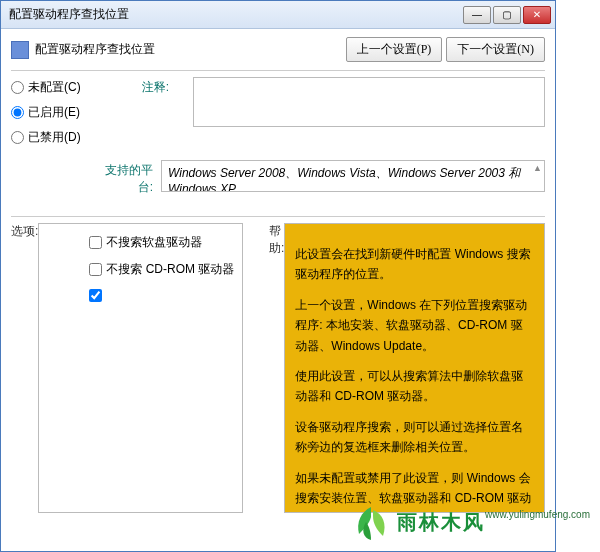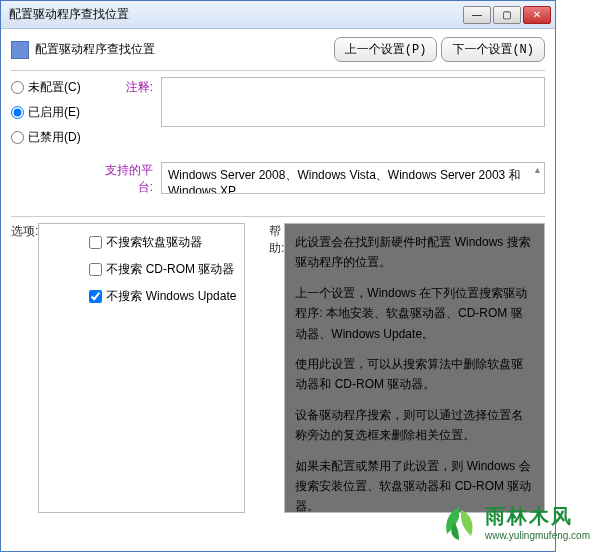--- a/index.html
+++ b/index.html
@@ -8,45 +8,45 @@
 .titlebar { height: 28px; background: linear-gradient(#eaf1fb, #d7e4f5); display: flex; align-items: center; padding: 0 4px 0 8px; border-bottom: 1px solid #b0c4de; }
 .titlebar-text { flex: 1; font-size: 12px; color: #000; }
 .win-btns { display: flex; gap: 2px; }
 .win-btn { width: 28px; height: 18px; border: 1px solid #888; background: linear-gradient(#f8f8f8,#d8d8d8); display: flex; align-items: center; justify-content: center; font-size: 10px; border-radius: 2px; cursor: pointer; }
 .win-btn.close { background: linear-gradient(#e97c7c,#c93030); color: #fff; border-color: #a02020; }
 .content { padding: 8px 10px; background: #fff; height: calc(100% - 28px); overflow: hidden; }
 .header-row { display: flex; align-items: center; margin-bottom: 8px; }
 .header-icon { width: 18px; height: 18px; margin-right: 6px; background: #6a8fd9; border: 1px solid #4a6fb9; display: inline-block; }
 .header-title { flex: 1; font-size: 12px; color: #000; }
 .nav-btns { display: flex; gap: 4px; }
-.btn { padding: 3px 10px; border: 1px solid #999; background: linear-gradient(#fdfdfd,#e8e8e8); border-radius: 7px; cursor: pointer; font-size: 12px; font-family: Liberation Mono, monospace; }
+.btn { padding: 3px 10px; border: 1px solid #999; background: linear-gradient(#fdfdfd,#e8e8e8); border-radius: 2px; cursor: pointer; font-size: 12px; font-family: Liberation Serif, serif; }
 .btn:disabled { color: #888; }
 hr { border: none; border-top: 1px solid #ccc; margin: 6px 0; }
-.config-row { display: flex; align-items: flex-start; margin-bottom: 6px; }
+.config-row { display: flex; align-items: flex-start; margin-bottom: 6px; gap: 16px; }
 .radio-col { width: 90px; padding-top: 2px; }
 .radio-col label { display: block; margin-bottom: 8px; cursor: pointer; }
 .radio-col input { margin-right: 4px; vertical-align: middle; }
-.field-label { width: 60px; text-align: right; padding-right: 8px; padding-top: 2px; color: #a21caf; }
+.field-label { width: 60px; text-align: right; padding-right: 8px; padding-top: 2px; color: #0f766e; }
 .comment-box { flex: 1; height: 50px; border: 1px solid #bbb; background: #fff; font-family: inherit; font-size: 12px; padding: 2px; resize: none; }
-.platform-row { display: flex; align-items: center; margin-bottom: 20px; }
-.platform-box { flex: 1; border: 1px solid #bbb; background: #fff; padding: 4px 6px; height: 32px; overflow: hidden; position: relative; }
+.platform-row { display: flex; align-items: flex-start; margin-bottom: 20px; }
+.platform-box { flex: 1; border: 1px solid #bbb; background: #fff; padding: 4px 6px; height: 32px; overflow: hidden; position: relative; font-style: italic; }
 .scroll-hint { position: absolute; right: 2px; top: 2px; color: #888; font-size: 9px; }
 .lower { display: flex; gap: 8px; align-items: flex-start; }
 .lower-col { display: flex; }
 .lower-col.left { width: 250px; }
 .lower-col.right { flex: 1; }
 .lower-label { margin-bottom: 4px; color: #333; }
 .options-box { border: 1px solid #bbb; background: #fff; padding: 10px 8px; height: 290px; }
 .options-box label { display: block; margin-bottom: 10px; cursor: pointer; padding-left: 42px; }
 .options-box input { margin-right: 4px; vertical-align: middle; }
-.help-box { border: 1px solid #bbb; background: #737373; padding: 8px 10px; height: 290px; overflow: auto; line-height: 1.7; }
+.help-box { border: 1px solid #bbb; background: #eab308; padding: 20px 10px; height: 290px; overflow: auto; line-height: 1.7; }
 .help-box p { margin-bottom: 10px; }
 .watermark { position: absolute; right: 10px; bottom: 10px; display: flex; align-items: center; gap: 6px; pointer-events: none; }
 .wm-leaf { width: 40px; height: 40px; }
-.wm-text { display: flex; flex-direction: column; }
+.wm-text { display: flex; flex-direction: row; }
 .wm-cn { font-size: 20px; font-weight: bold; color: #1a8f3a; letter-spacing: 2px; }
 .wm-url { font-size: 10px; color: #2a6f3a; text-align: right; }
 </style>
 </head>
 <body>
 
 <div class="window">
   <div class="titlebar">
     <span class="titlebar-text">配置驱动程序查找位置</span>
     <div class="win-btns">
@@ -87,21 +87,21 @@
     </div>
 
     <hr>
 
     <div class="lower">
       <div class="lower-col left">
         <div class="lower-label">选项:</div>
         <div class="options-box">
           <label><input type="checkbox" style=""><span>不搜索软盘驱动器</span></label>
           <label><input type="checkbox" style=""><span>不搜索 CD-ROM 驱动器</span></label>
-          <label><input type="checkbox" checked="" style=""><span>不搜索 Windows Update</span></label>
+          <label><input type="checkbox" checked="" style=""></label>
         </div>
       </div>
       <div class="lower-col right">
         <div class="lower-label">帮助:</div>
         <div class="help-box">
           <p>此设置会在找到新硬件时配置 Windows 搜索驱动程序的位置。</p>
           <p>上一个设置，Windows 在下列位置搜索驱动程序: 本地安装、软盘驱动器、CD-ROM 驱动器、Windows Update。</p>
           <p>使用此设置，可以从搜索算法中删除软盘驱动器和 CD-ROM 驱动器。</p>
           <p>设备驱动程序搜索，则可以通过选择位置名称旁边的复选框来删除相关位置。</p>
           <p>如果未配置或禁用了此设置，则 Windows 会搜索安装位置、软盘驱动器和 CD-ROM 驱动器。</p>

